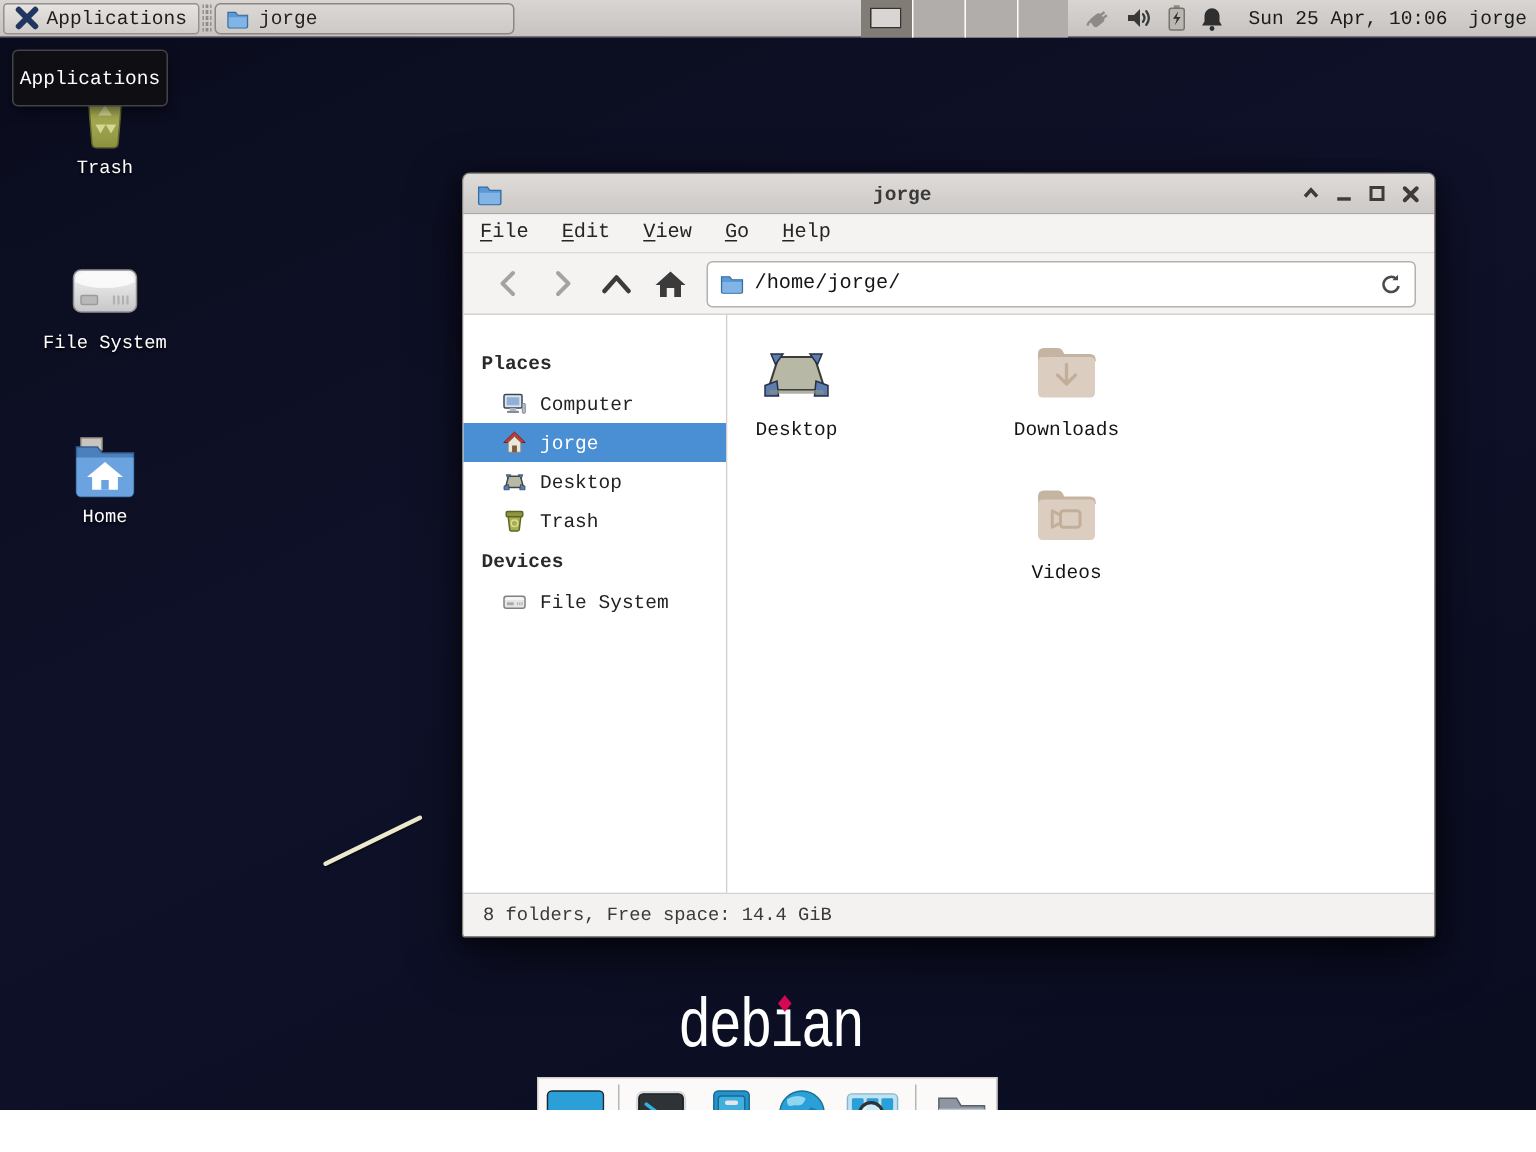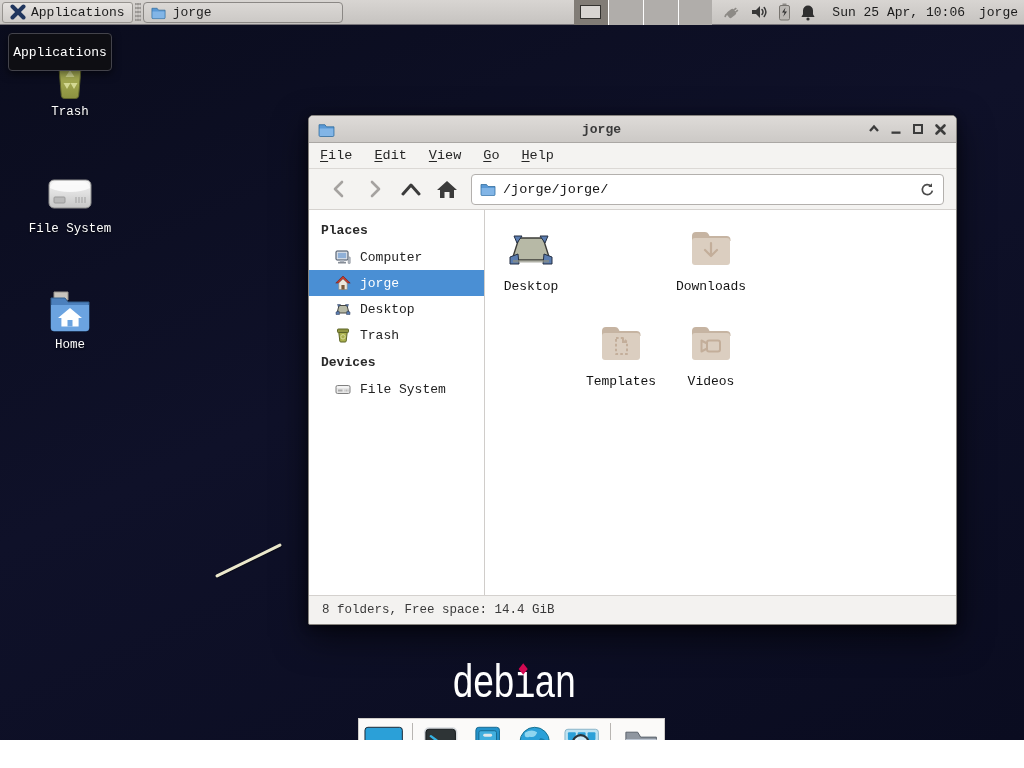--- a/index.html
+++ b/index.html
@@ -105,21 +105,21 @@
     flex:1; height:31px; margin-left:6px;
     background:#fff; border:1px solid #b3b0ad; border-radius:4px;
     display:flex; align-items:center; padding:0 8px; gap:7px;
     font-size:13.5px; color:#141414;
   }
   .pathbar .ptext { flex:1; }
 
   .content { flex:1; display:flex; min-height:0; }
   .sidebar {
     width:176px; flex:none; background:#fff; border-right:1px solid #d0cdca;
-    padding-top:6px; font-size:13px; color:#222;
+    padding-top:18px; font-size:13px; color:#222;
   }
   .shead { font-weight:bold; color:#2a2a2a; padding:7px 12px 6px 12px; }
   .srow { height:26px; display:flex; align-items:center; gap:9px; padding-left:26px; }
   .srow svg { flex:none; display:block; }
   .srow.sel { background:#4a8fd4; color:#fff; }
 
   .files { flex:1; position:relative; background:#fff; }
   .fcell { position:absolute; width:90px; text-align:center; font-size:13px; color:#141414; }
   .fcell svg { display:block; margin:0 auto; }
   .fcell .lbl { margin-top:7px; }
@@ -313,21 +313,21 @@
       <div class="tool-btn">
         <svg width="22" height="21" viewBox="0 0 22 21">
           <path d="M11 2 L21 11 H18 V19 H13.5 V13 H8.5 V19 H4 V11 H1z" fill="#3b3b3b"></path>
         </svg>
       </div>
       <div class="pathbar">
         <svg width="16" height="16" viewBox="0 0 16 16">
           <path d="M1 3.5 h5.5 l1.5 2 H15 v8 a1 1 0 0 1 -1 1 H2 a1 1 0 0 1 -1 -1z" fill="#5a99d6" stroke="#336e9e" stroke-width=".8"></path>
           <path d="M1.6 7 h12.8 v6.4 a.8.8 0 0 1 -.8.8 H2.4 a.8.8 0 0 1 -.8 -.8z" fill="#82b5e6"></path>
         </svg>
-        <span class="ptext">/jorge/jorge/</span>
+        <span class="ptext">/home/jorge/</span>
         <svg width="15" height="15" viewBox="0 0 16 16">
           <path d="M13.2 9.2 A5.4 5.4 0 1 1 11.6 4.2" stroke="#4a4a4a" stroke-width="1.8" fill="none"></path>
           <path d="M12.8 1.2 V5.2 H8.8z" fill="#4a4a4a"></path>
         </svg>
       </div>
     </div>
 
     <div class="content">
       <div class="sidebar">
         <div class="shead">Places</div>
@@ -411,31 +411,20 @@
             <g stroke="#c3ae9a" stroke-width="2.2" fill="none" stroke-linecap="round" stroke-linejoin="round">
               <path d="M24 19 v12 M18 26 l6 6 6 -6"></path>
             </g>
           </svg>
           <div class="lbl">Downloads</div>
         </div>
 
 
 
 
-        <div class="fcell" style="left:91px; top:109px;">
-          <svg width="48" height="48" viewBox="0 0 48 48">
-            <path d="M5 12 q0 -4 4 -4 h9 q2.5 0 3.5 2 l1 2 h17 q4 0 4 4 v1 H5z" fill="#c6b4a2"></path>
-            <rect x="5" y="14" width="38" height="27" rx="3" fill="#dbcec0"></rect>
-            <g stroke="#c3ae9a" stroke-width="2" fill="none" stroke-linejoin="round" stroke-dasharray="2.6 2.2">
-              <path d="M19 19 h7 l4 4 v12 H19z"></path>
-            </g>
-            <path d="M26 19 v4 h4" stroke="#c3ae9a" stroke-width="2" fill="none"></path>
-          </svg>
-          <div class="lbl">Templates</div>
-        </div>
 
         <div class="fcell" style="left:181px; top:109px;">
           <svg width="48" height="48" viewBox="0 0 48 48">
             <path d="M5 12 q0 -4 4 -4 h9 q2.5 0 3.5 2 l1 2 h17 q4 0 4 4 v1 H5z" fill="#c6b4a2"></path>
             <rect x="5" y="14" width="38" height="27" rx="3" fill="#dbcec0"></rect>
             <g stroke="#c3ae9a" stroke-width="2" fill="none" stroke-linejoin="round">
               <rect x="20" y="21.5" width="13" height="11" rx="2"></rect>
               <path d="M20 24.5 l-5.5 -3 v11 l5.5 -3"></path>
             </g>
           </svg>

